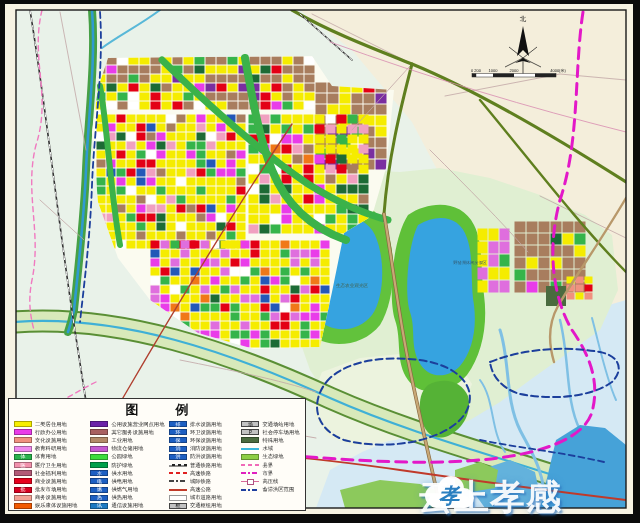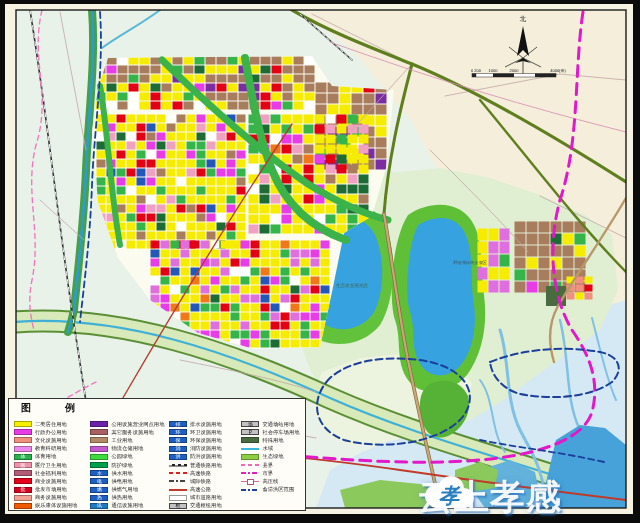--- a/index.html
+++ b/index.html
@@ -2,22 +2,22 @@
 <html><head>
 <meta charset="utf-8">
 <style>
   html,body{margin:0;padding:0;background:#222;}
   .stage{position:relative;width:640px;height:523px;overflow:hidden;
          font-family:"Liberation Sans","DejaVu Sans",sans-serif;}
   .stage svg{position:absolute;left:0;top:0;}
   
   .legend{position:absolute;left:8px;top:398px;width:298px;height:113px;
           background:#fffdf8;border:1px solid #333;box-sizing:border-box;}
-  .legend-title{position:absolute;top:2px;left:0;width:100%;
-          font-size:10px;font-weight:bold;letter-spacing:12px;color:#111;text-indent:12px;}
+  .legend-title{position:absolute;top:2px;left:0;width:100%;text-align:center;
+          font-size:13px;font-weight:bold;letter-spacing:12px;color:#111;text-indent:12px;}
   .legend-cols{position:absolute;left:5px;top:21px;right:2px;display:flex;}
   .lcol{display:flex;flex-direction:column;}
   .lcol:nth-child(1){width:77px;} .lcol:nth-child(2){width:79px;}
   .lcol:nth-child(3){width:73px;} .lcol:nth-child(4){width:62px;}
   .lrow{display:flex;align-items:center;gap:3px;height:8.2px;}
   .sw{width:18px;height:6px;flex:none;display:inline-flex;align-items:center;
       justify-content:center;border:0.5px solid rgba(0,0,0,.3);box-sizing:border-box;
       font-size:5px;line-height:1;color:#fff;position:relative;}
   .hvbox{position:absolute;left:6px;top:1px;width:5px;height:3.5px;background:#fff;
       border:0.5px solid #b05080;}

